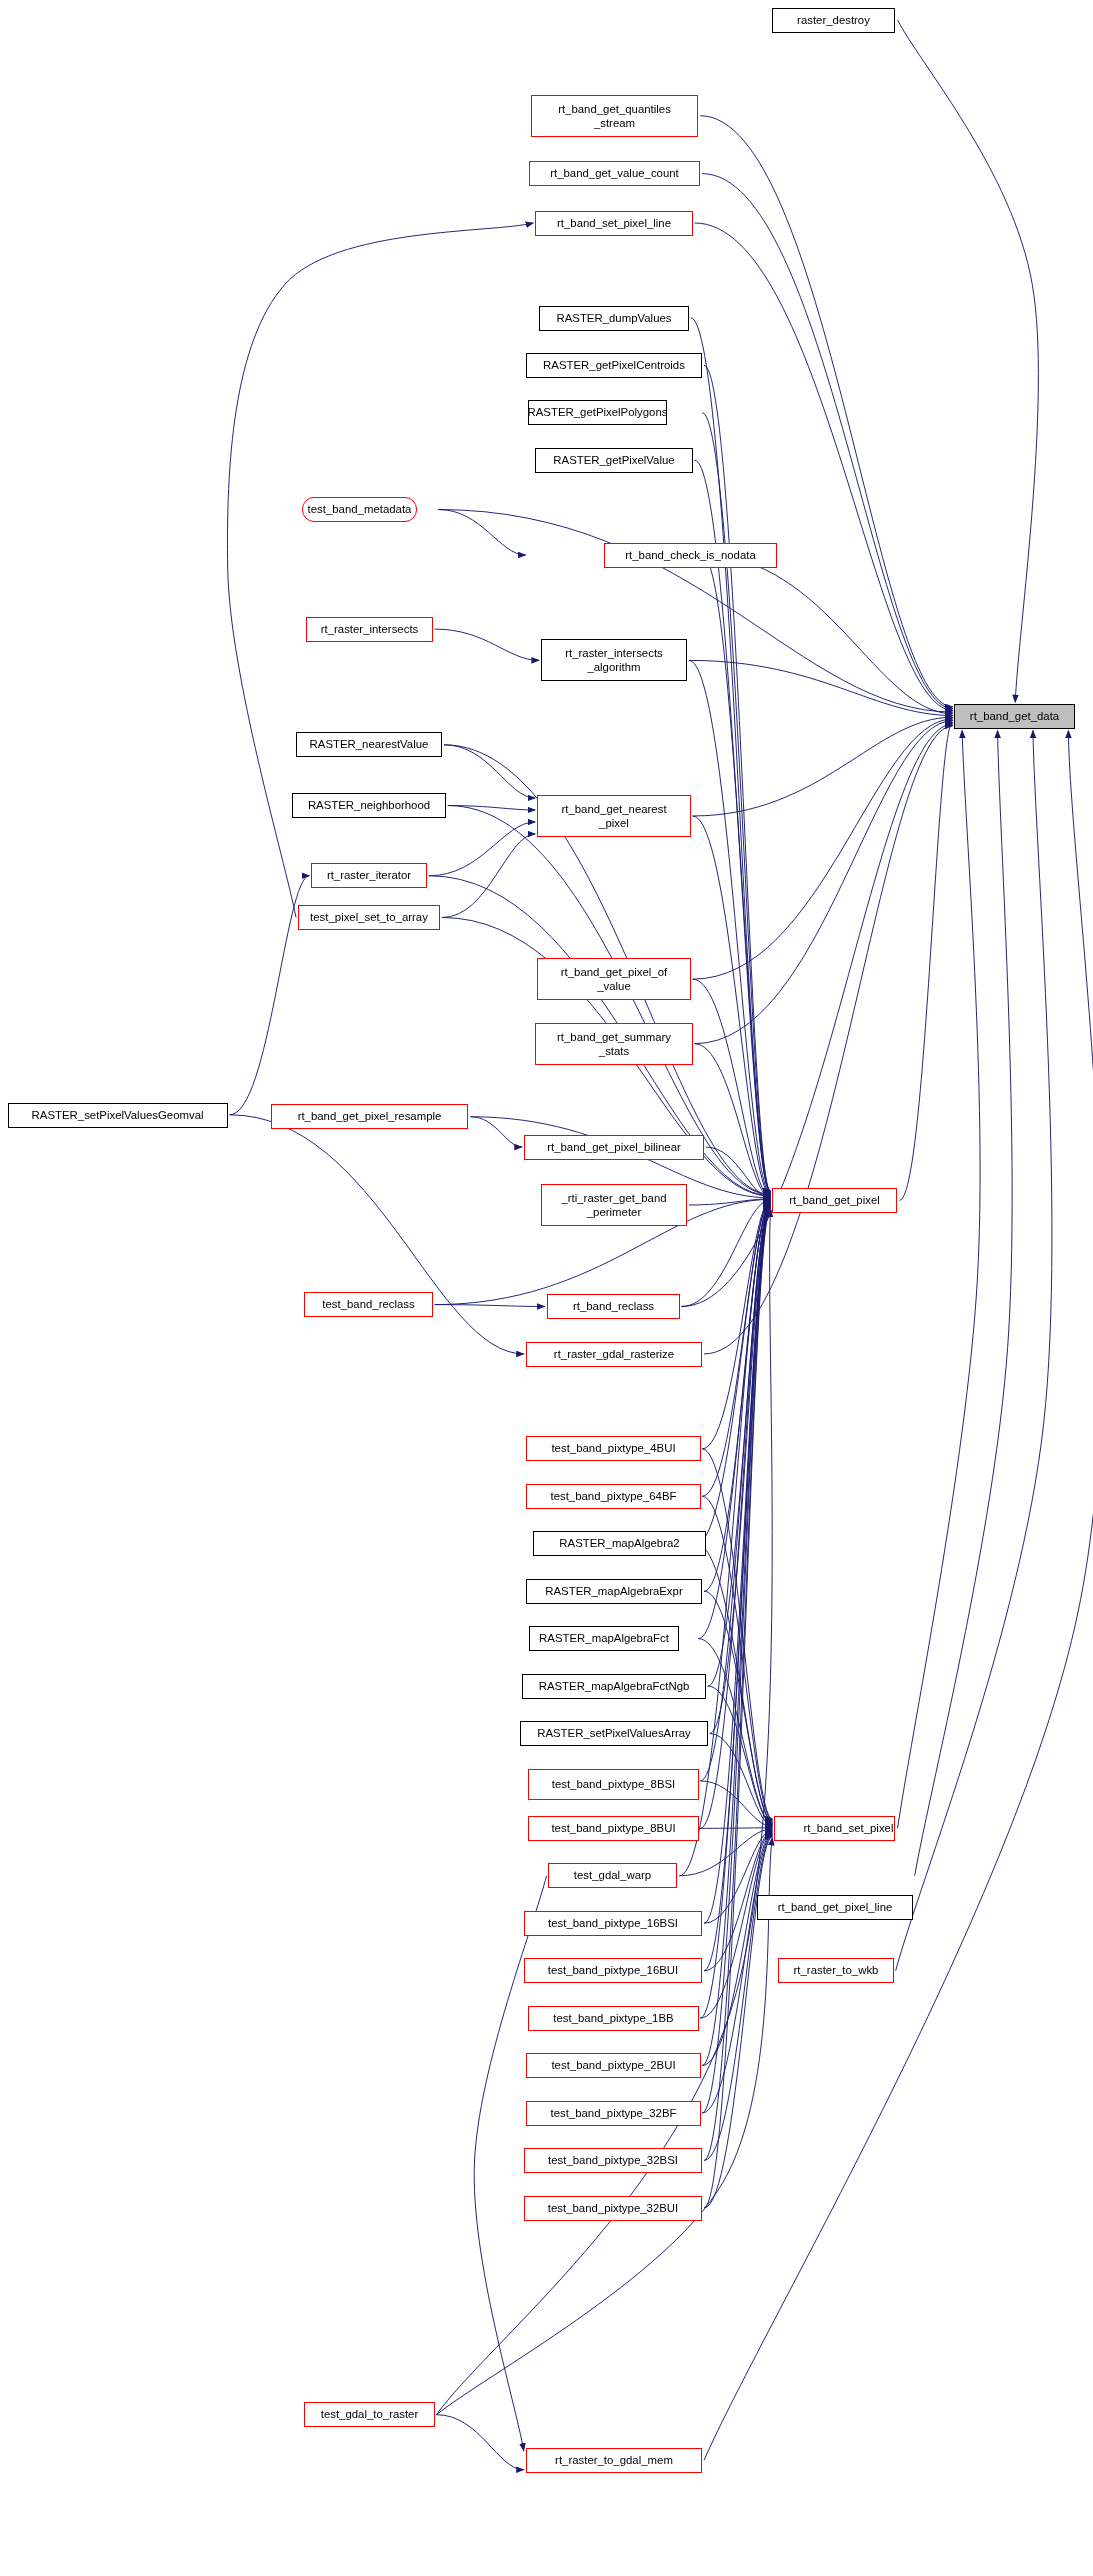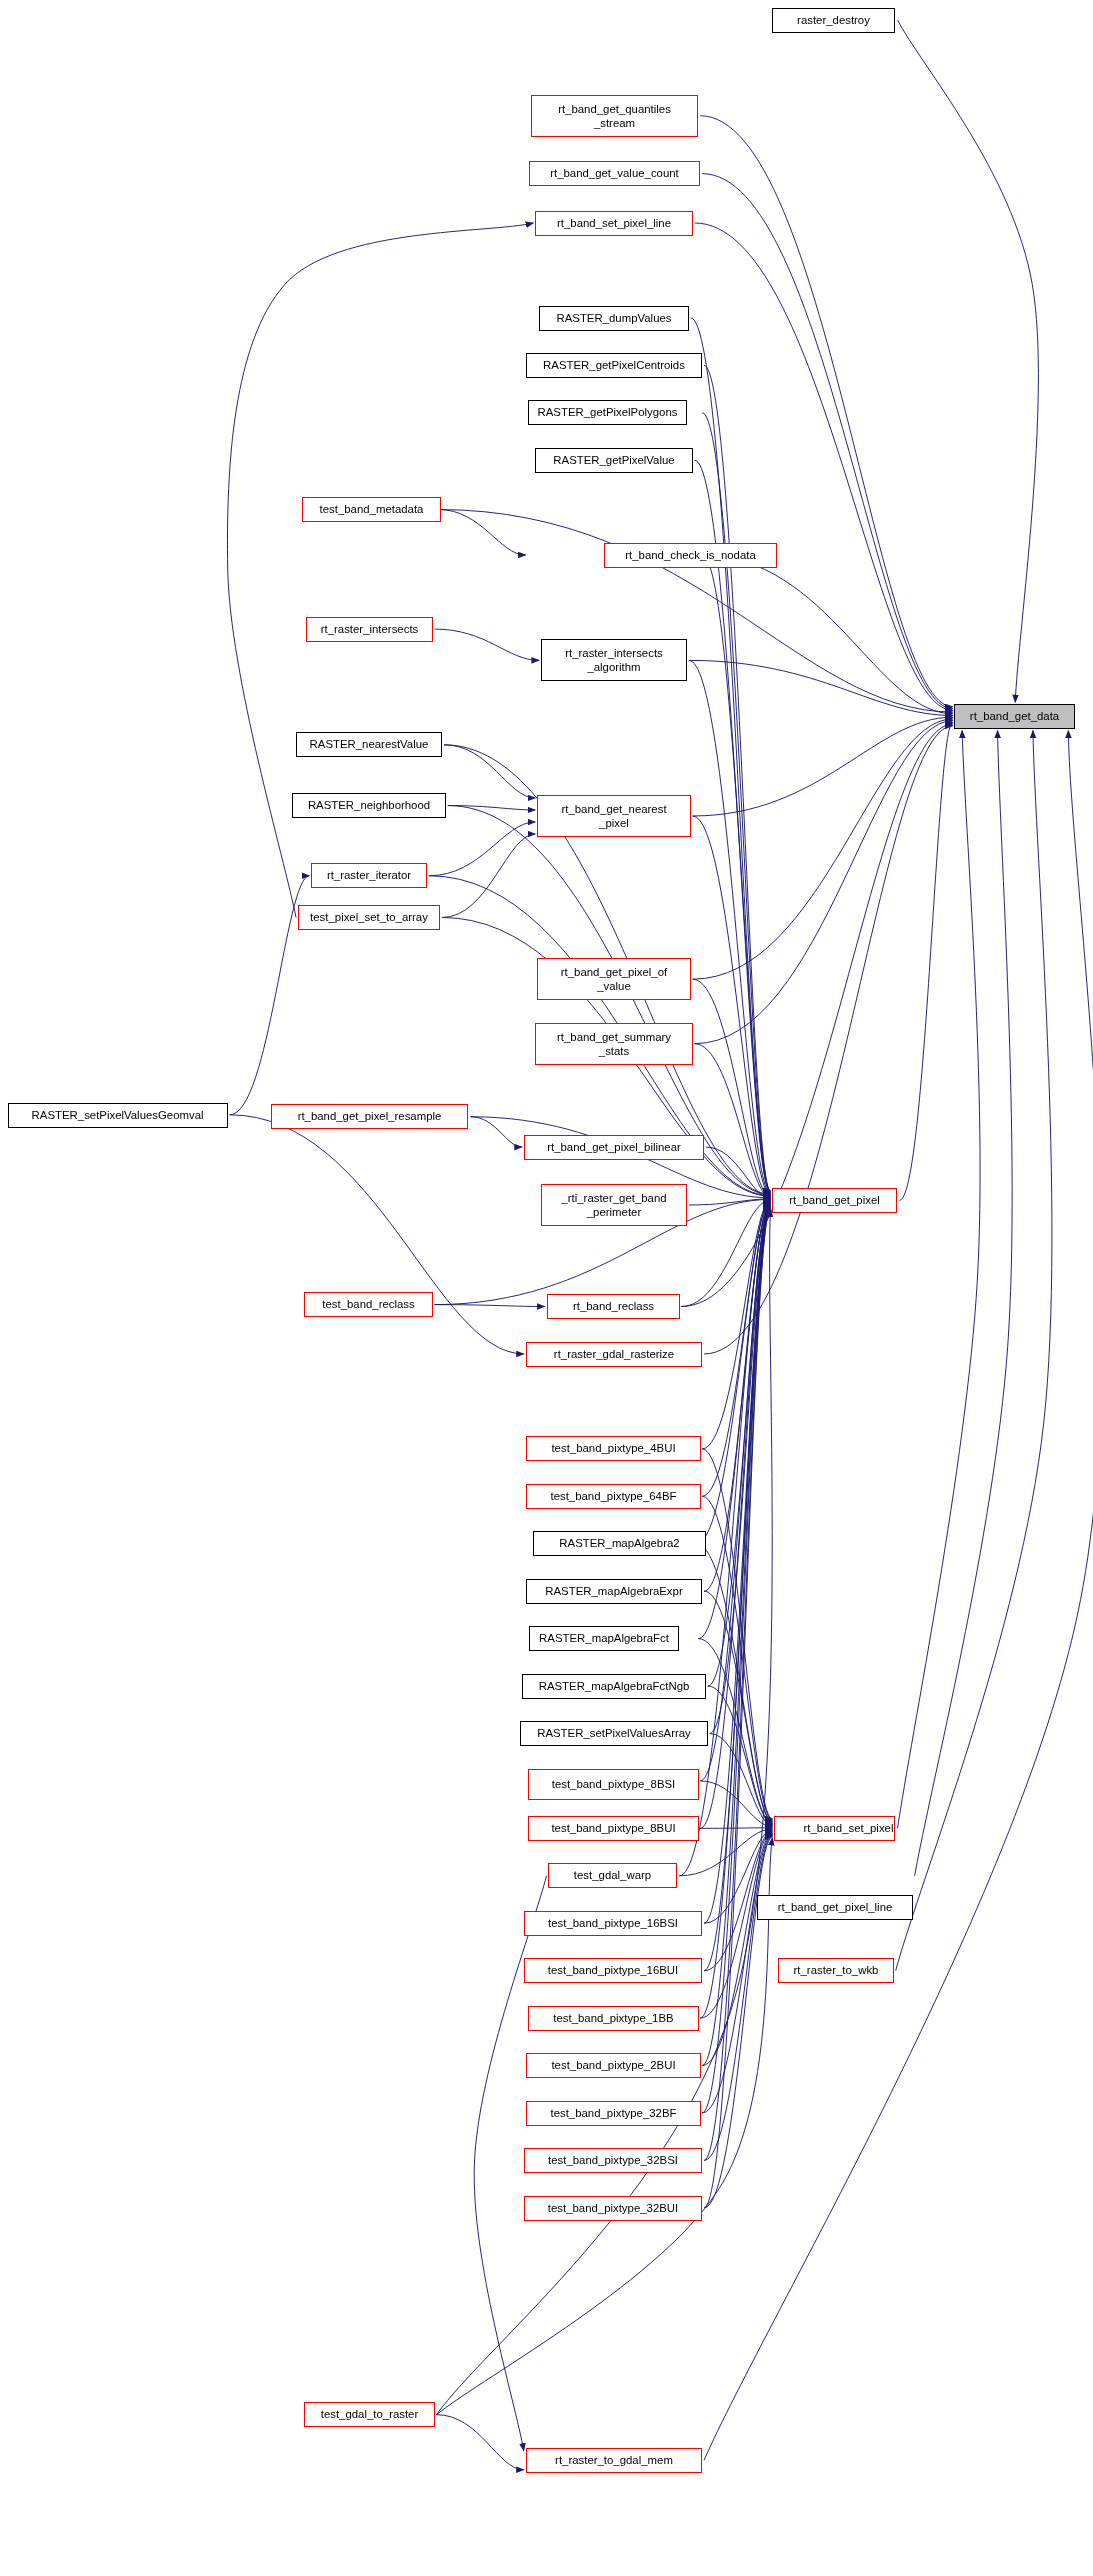--- a/index.html
+++ b/index.html
@@ -111,23 +111,23 @@
       <path d="M312,967 C300,905.8333333333334 242,711.1666666666666 240,600 C238,488.8333333333333 246.33333333333334,360.8333333333333 300,300 C353.6666666666667,239.16666666666666 518.3333333333334,245.83333333333334 562,235" class="edge" marker-end="url(#arrow)"></path>
     </svg>
   <div id="nodes">
       <div class="node black" style="left: 772px; top: 7.6px; width: 123px; height: 25px;">raster_destroy</div>
       <div class="node red" style="left: 531px; top: 95px; width: 167px; height: 42px;">rt_band_get_quantiles
 _stream</div>
       <div class="node red" style="left: 529px; top: 161px; width: 171px; height: 25px;">rt_band_get_value_count</div>
       <div class="node red" style="left: 535px; top: 211px; width: 158px; height: 25px;">rt_band_set_pixel_line</div>
       <div class="node black" style="left: 539px; top: 306px; width: 150px; height: 25px;">RASTER_dumpValues</div>
       <div class="node black" style="left: 526px; top: 353px; width: 176px; height: 25px;">RASTER_getPixelCentroids</div>
-      <div class="node black" style="left: 528px; top: 400px; width: 159px; height: 25px;">RASTER_getPixelPolygons</div>
+      <div class="node black" style="left: 528px; top: 400px; width: 139px; height: 25px;">RASTER_getPixelPolygons</div>
       <div class="node black" style="left: 535px; top: 448px; width: 158px; height: 25px;">RASTER_getPixelValue</div>
-      <div class="node red" style="left: 302px; top: 497px; width: 139px; height: 25px;">test_band_metadata</div>
+      <div class="node red" style="left: 302px; top: 497px; width: 115px; height: 25px; border-radius: 12px;">test_band_metadata</div>
       <div class="node red" style="left: 556px; top: 543px; width: 173px; height: 25px; margin-left: 48px;">rt_band_check_is_nodata</div>
       <div class="node red" style="left: 306px; top: 617px; width: 127px; height: 25px;">rt_raster_intersects</div>
       <div class="node black" style="left: 541px; top: 639px; width: 146px; height: 42px;">rt_raster_intersects
 _algorithm</div>
       <div class="node black" style="left: 296px; top: 732px; width: 146px; height: 25px;">RASTER_nearestValue</div>
       <div class="node black" style="left: 292px; top: 793px; width: 154px; height: 25px;">RASTER_neighborhood</div>
       <div class="node red" style="left: 537px; top: 795px; width: 154px; height: 42px;">rt_band_get_nearest
 _pixel</div>
       <div class="node red" style="left: 311px; top: 863px; width: 116px; height: 25px;">rt_raster_iterator</div>
       <div class="node red" style="left: 298px; top: 905px; width: 142px; height: 25px;">test_pixel_set_to_array</div>

